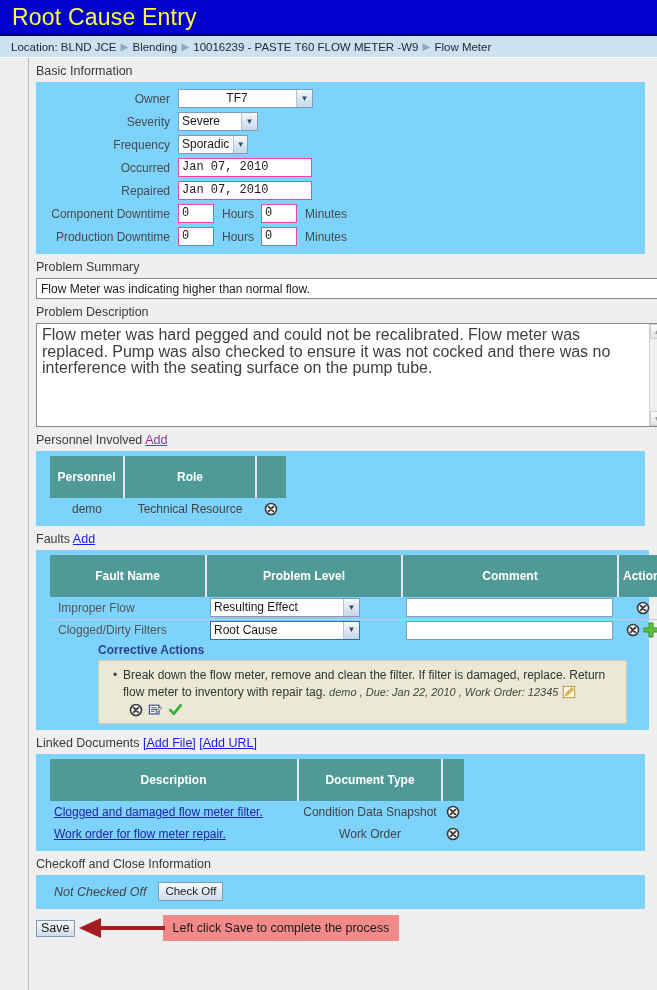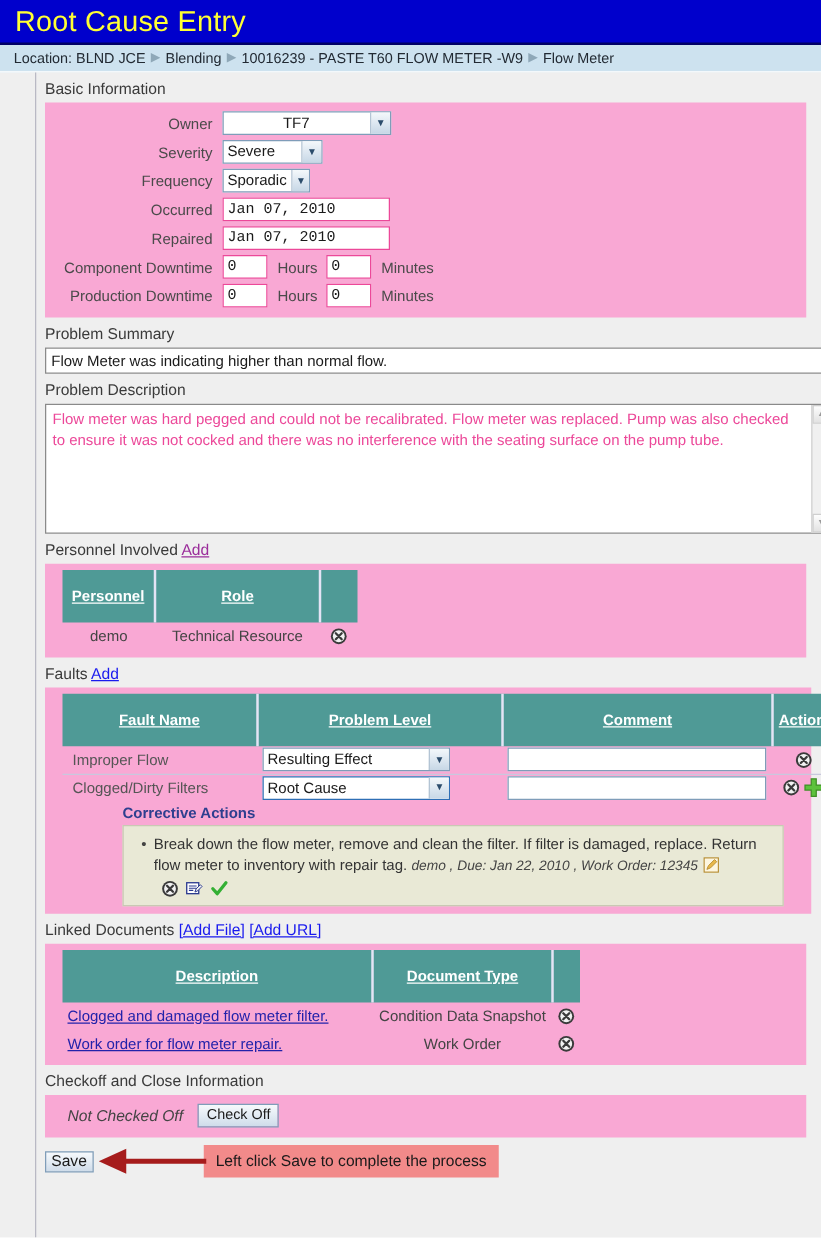--- a/index.html
+++ b/index.html
@@ -63,21 +63,21 @@
     width: 1px; background: #b9b9c4;
   }
 
   .section-label {
     font-size: 12.5px;
     color: #3a3a3a;
     padding: 6px 0 4px 12px;
   }
 
   .panel {
-    background: #f9a8d4;
+    background: #7dd3fc;
     margin-left: 12px;
     margin-right: 12px;
   }
   .panel.full { margin-left: 12px; margin-right: 8px; }
 
   
   .basic {
     padding: 5px 0 6px 0;
   }
   .frow {
@@ -151,21 +151,21 @@
     width: 629px; margin-left: 12px;
     border: 1px solid #8a8a8a;
     background: #ffffff;
     height: 104px;
     position: relative;
     display: flex;
   }
   .desc-text {
     flex: 1;
     padding: 3px 5px;
-    font-size: 12px; color: #ec4899;
+    font-size: 16px; color: #404040;
     line-height: 16.5px;
   }
   .scrollbar {
     width: 15px;
     background: #f0f0f0;
     border-left: 1px solid #d0d0d0;
     display: flex; flex-direction: column; justify-content: space-between;
   }
   .sb-btn {
     height: 15px;
@@ -178,21 +178,20 @@
   
   table.tbl { border-collapse: collapse; }
   table.tbl th {
     background: #4f9a96;
     color: #ffffff;
     font-size: 12px; font-weight: bold;
     text-align: center;
     height: 36px;
     padding: 14px 4px;
     border-right: 2px solid #e4e4f5;
-    text-decoration: underline;
   }
   table.tbl th:last-child { border-right: none; }
   table.tbl td {
     font-size: 12px;
     color: #444444;
     height: 22px;
     padding: 0 4px;
     vertical-align: middle;
   }
   .cell-center { text-align: center; }

